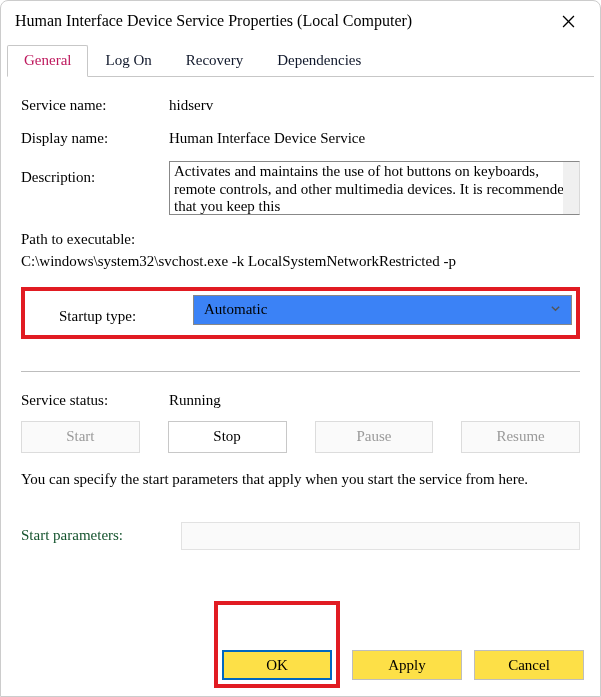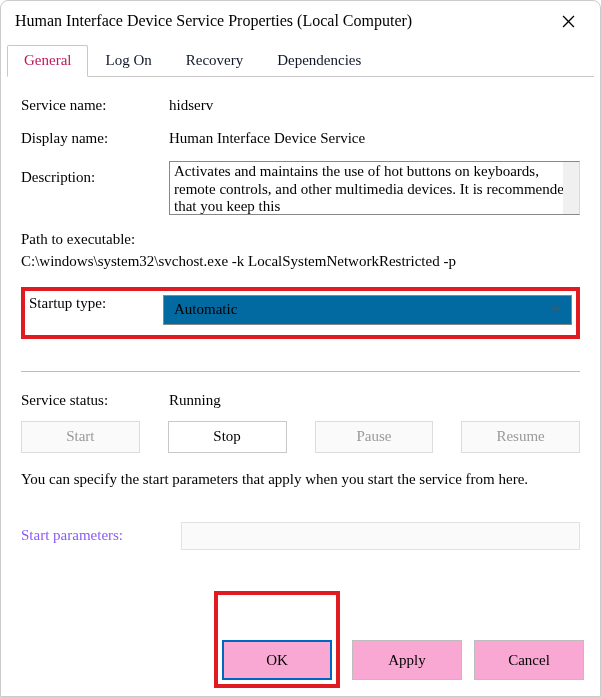--- a/index.html
+++ b/index.html
@@ -95,29 +95,30 @@
     right: 0; top: 0; bottom: 0; width: 16px;
     background: #f0f0f0;
   }
   .path-block { margin: 10px 0 14px 0; line-height: 1.45; }
   .hl-red {
     border: 4px solid #e11b22;
     padding: 4px;
   }
   .startup-row {
     display: flex;
-    align-items: flex-start;
+    align-items: flex-end;
     margin-bottom: 6px;
+    margin-left: 30px;
   }
   .startup-row .label { width: 134px; flex-shrink: 0; }
   .combo {
     flex: 1;
     height: 30px;
     border: 1px solid #888;
-    background: #0369a1;
+    background: #3b82f6;
     display: flex;
     align-items: center;
     justify-content: space-between;
     padding: 0 10px;
     font-size: 15px;
   }
   .combo .chev svg { width: 11px; height: 11px; stroke: #555; stroke-width: 1.5; fill: none; }
   hr.sep {
     border: none;
     border-top: 1px solid #bdbdbd;
@@ -147,41 +148,41 @@
     line-height: 1.4;
     margin-bottom: 32px;
   }
   .params-row {
     display: flex;
     align-items: center;
     margin-bottom: 10px;
   }
   .params-row .label {
     width: 160px;
-    color: #8b5cf6;
+    color: #14532d;
   }
   .params-row .input {
     flex: 1;
     height: 28px;
     border: 1px solid #e2e2e2;
     background: #fafafa;
   }
   .footer {
     position: absolute;
     left: 0; right: 0; bottom: 0;
     padding: 10px 16px 8px 16px;
     display: flex;
     justify-content: flex-end;
     gap: 12px;
     align-items: center;
   }
   .footer .wbtn {
-    width: 110px; height: 40px;
+    width: 110px; height: 30px;
     border: 1px solid #bdbdbd;
-    background: #f9a8d4;
+    background: #fde047;
     display: flex; align-items: center; justify-content: center;
     font-size: 15px;
     margin-top: 41px;
   }
   .footer .wbtn.primary {
     border: 2px solid #0067c0;
   }
   .ok-hl {
     border: 4px solid #e11b22;
     padding: 4px;

